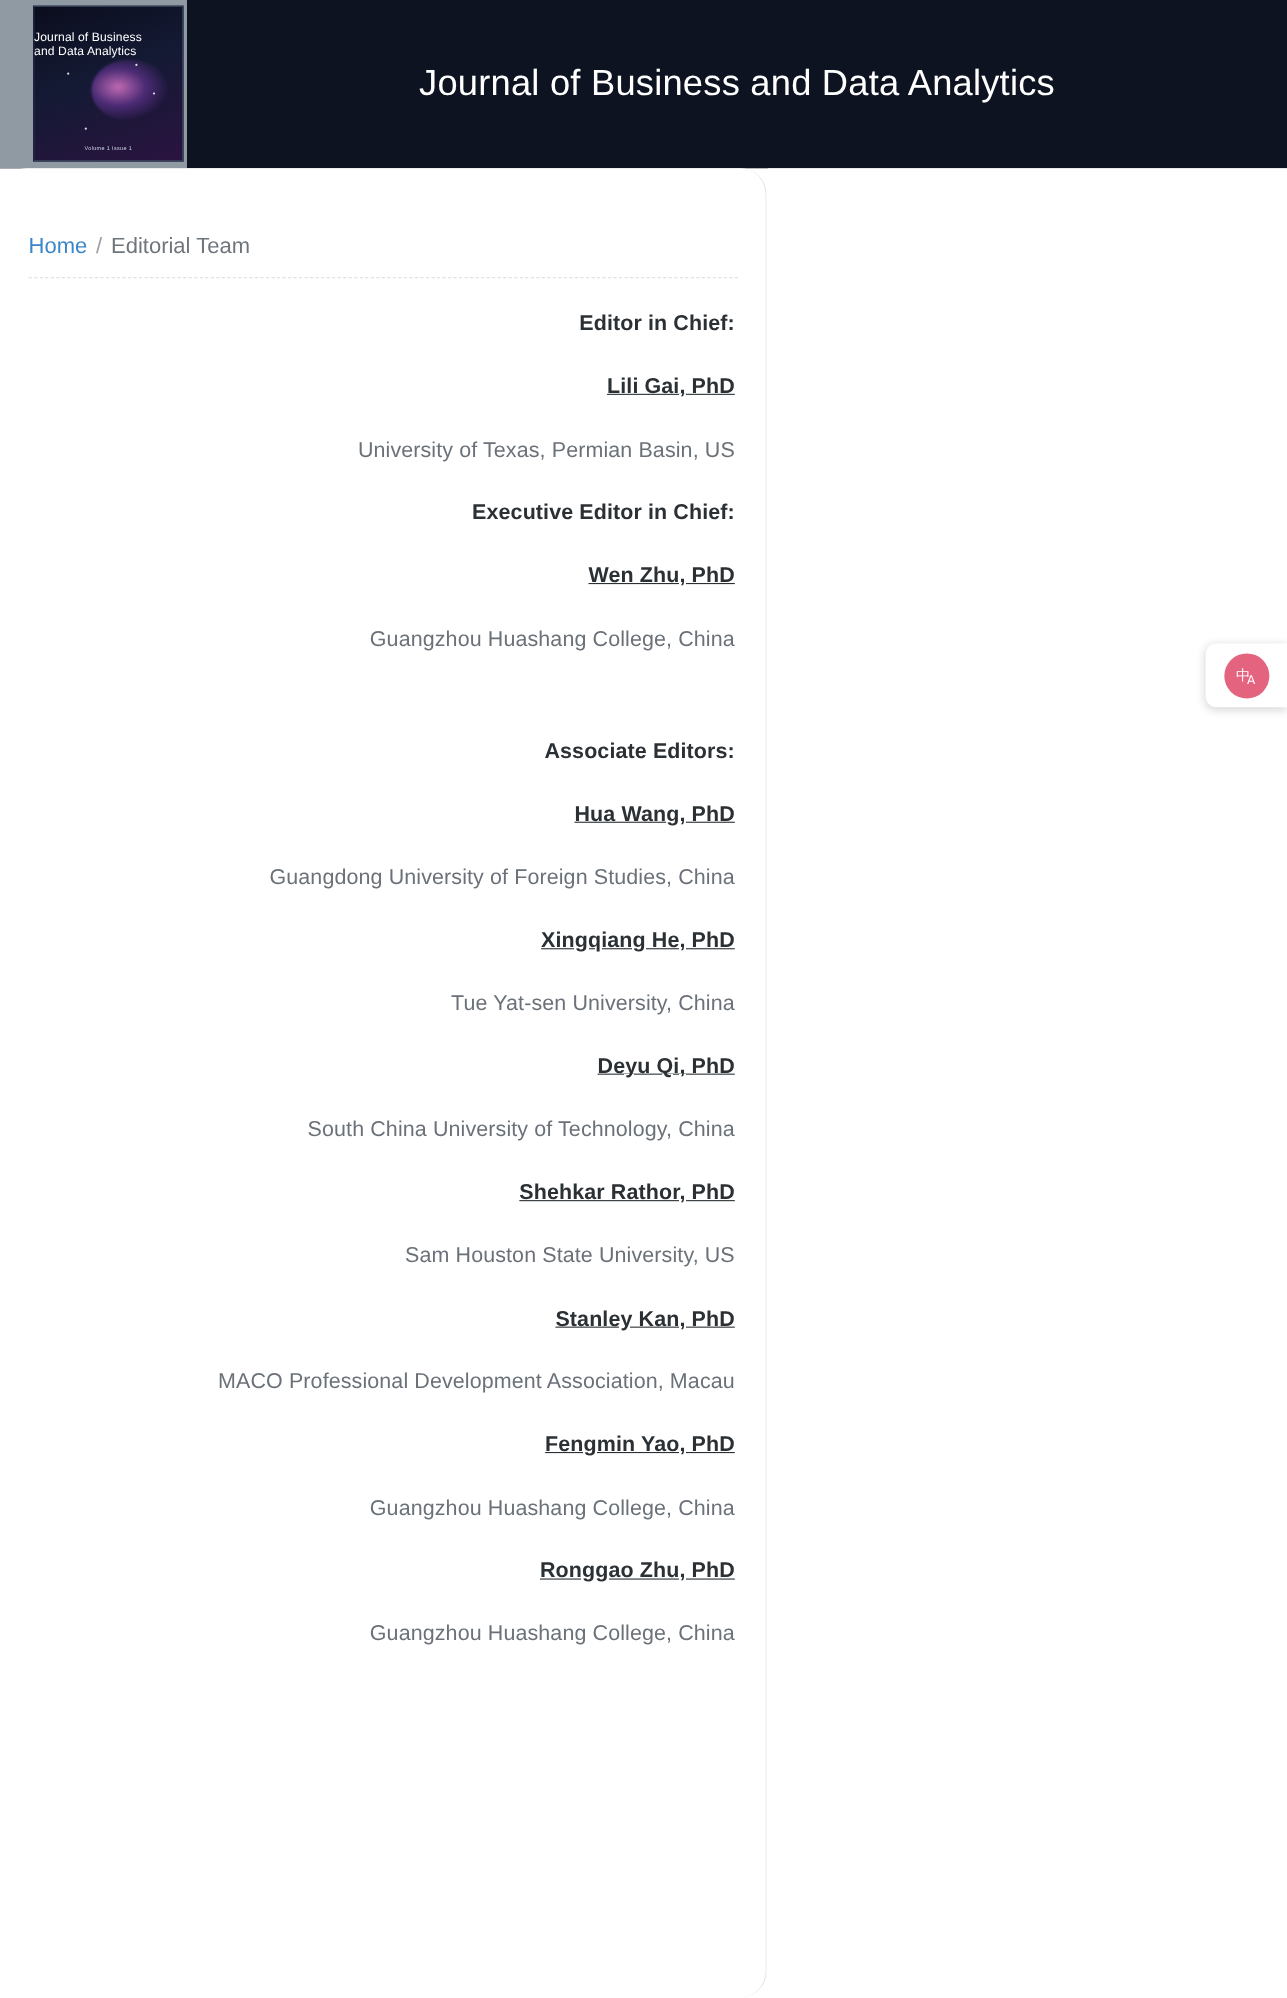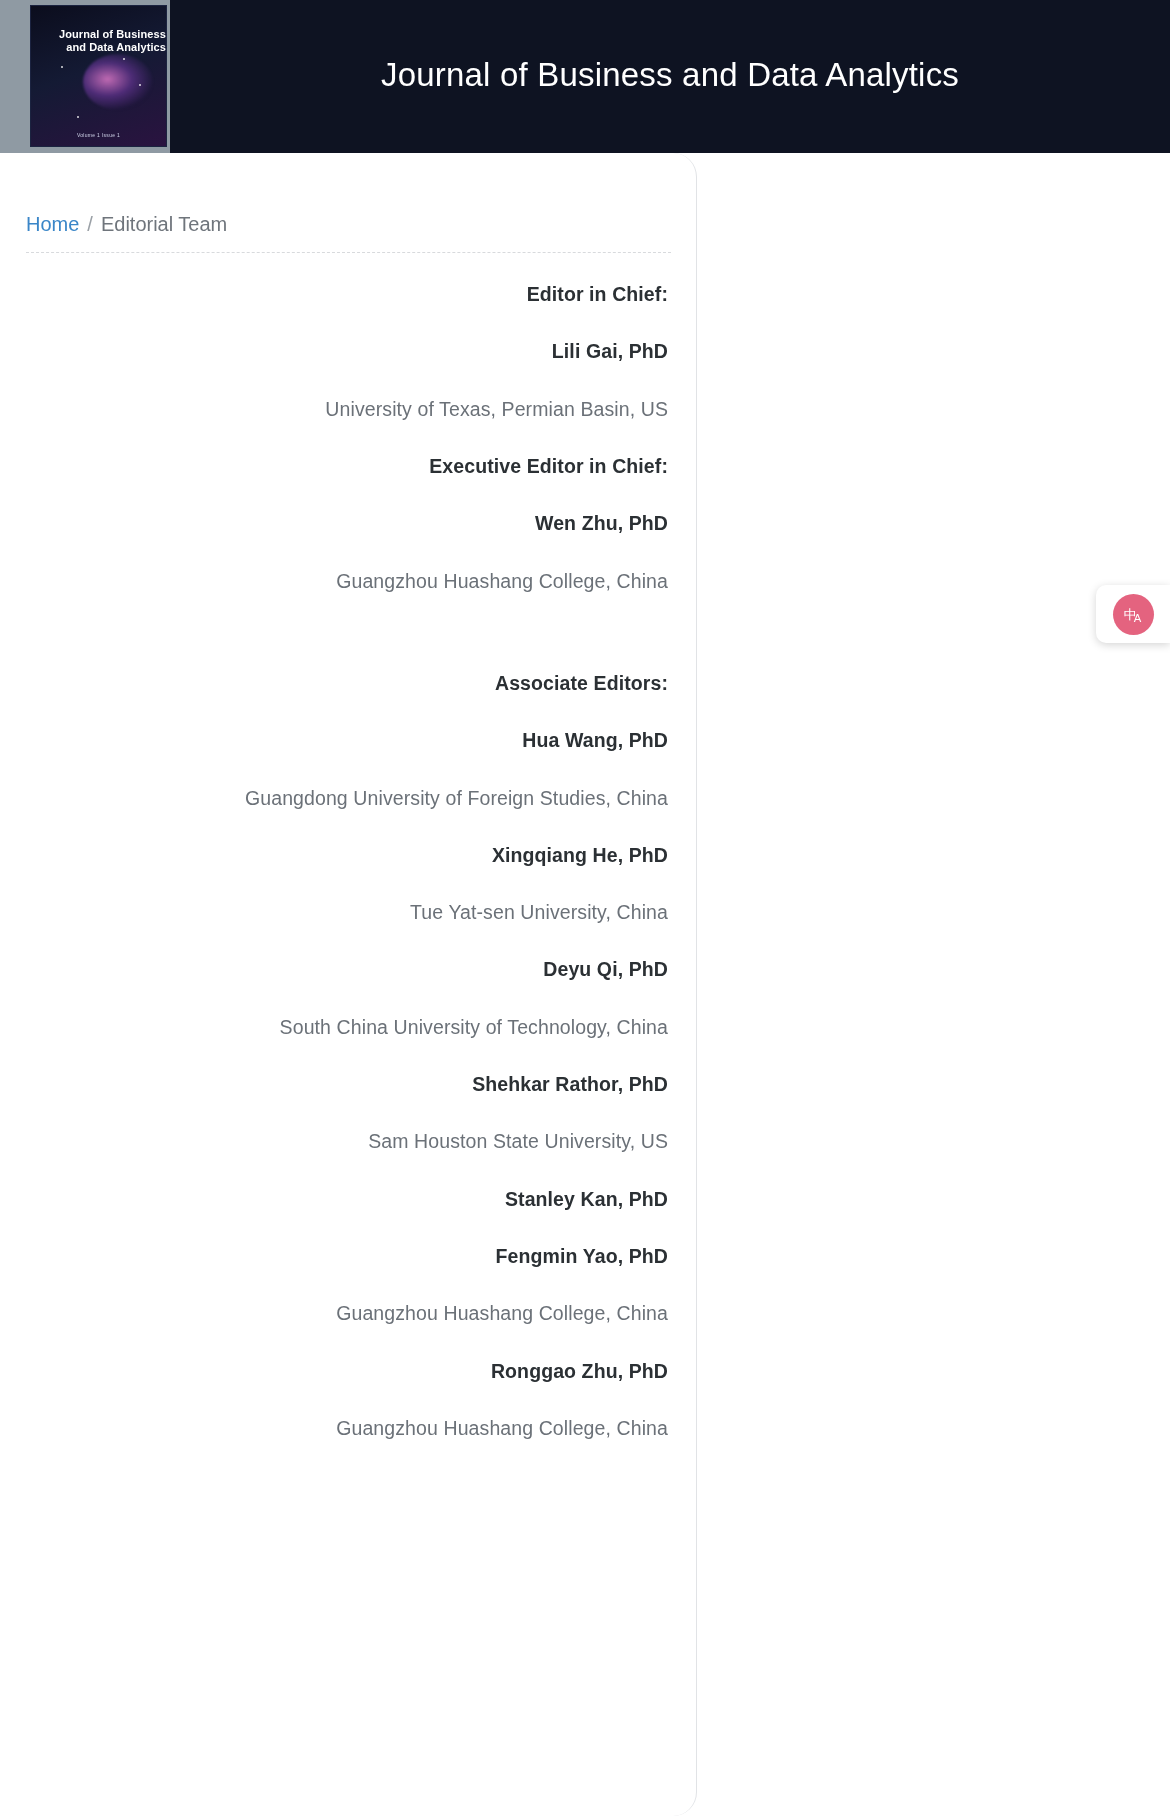--- a/index.html
+++ b/index.html
@@ -44,24 +44,24 @@
     height: 142px;
     background: linear-gradient(160deg, #0b0d1d 0%, #141a34 45%, #2a1340 100%);
     border: 1px solid #1b2340;
     overflow: hidden;
   }
   .cover-title {
     position: absolute;
     top: 22px;
     left: 0;
     width: 100%;
-    text-align: right;
+    text-align: left;
     color: #ffffff;
     font-size: 11px;
-    font-weight: bold;
+    font-weight: normal;
     line-height: 13px;
     letter-spacing: 0.1px;
   }
   .cover-swirl {
     position: absolute;
     left: 52px;
     top: 48px;
     width: 70px;
     height: 56px;
     border-radius: 50%;
@@ -138,20 +138,21 @@
     font-size: 19.5px;
     line-height: 1.35;
     color: #6b7178;
     margin: 0 0 31px 0;
     letter-spacing: .1px;
     text-align: right;
   }
   .para.bold {
     color: #2b3034;
     font-weight: bold;
+    text-decoration: underline;
   }
   .para.heading-colon {
     color: #2b3034;
     font-weight: bold;
   }
   .para.gap-before {
     margin-top: 76px;
   }
 
   
@@ -235,20 +236,21 @@
       <p class="para heading-colon gap-before">Associate Editors:</p>
       <p class="para bold">Hua Wang, PhD</p>
       <p class="para">Guangdong University of Foreign Studies, China</p>
       <p class="para bold">Xingqiang He, PhD</p>
       <p class="para">Tue Yat-sen University, China</p>
       <p class="para bold">Deyu Qi, PhD</p>
       <p class="para">South China University of Technology, China</p>
       <p class="para bold">Shehkar Rathor, PhD</p>
       <p class="para">Sam Houston State University, US</p>
       <p class="para bold">Stanley Kan, PhD</p>
+      <p class="para">MACO Professional Development Association, Macau</p>
 
       <p class="para bold">Fengmin Yao, PhD</p>
       <p class="para">Guangzhou Huashang College, China</p>
       <p class="para bold">Ronggao Zhu, PhD</p>
       <p class="para">Guangzhou Huashang College, China</p>
 
     </div>
   </div>
 
   <div class="right-blank"></div>

